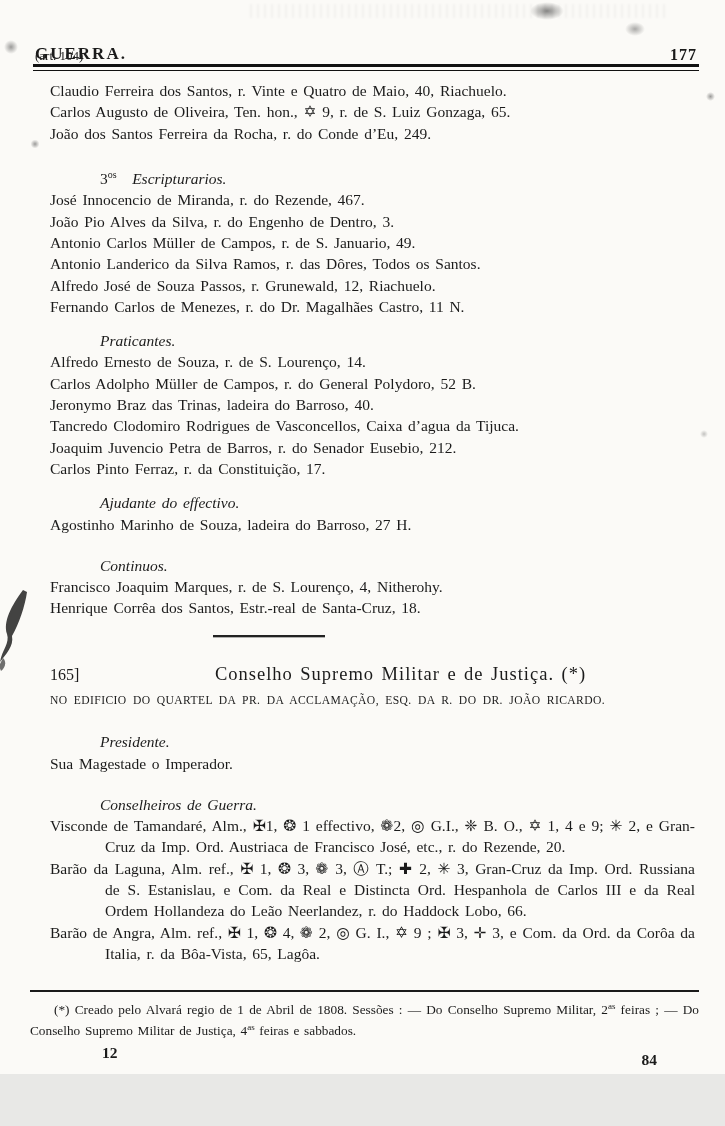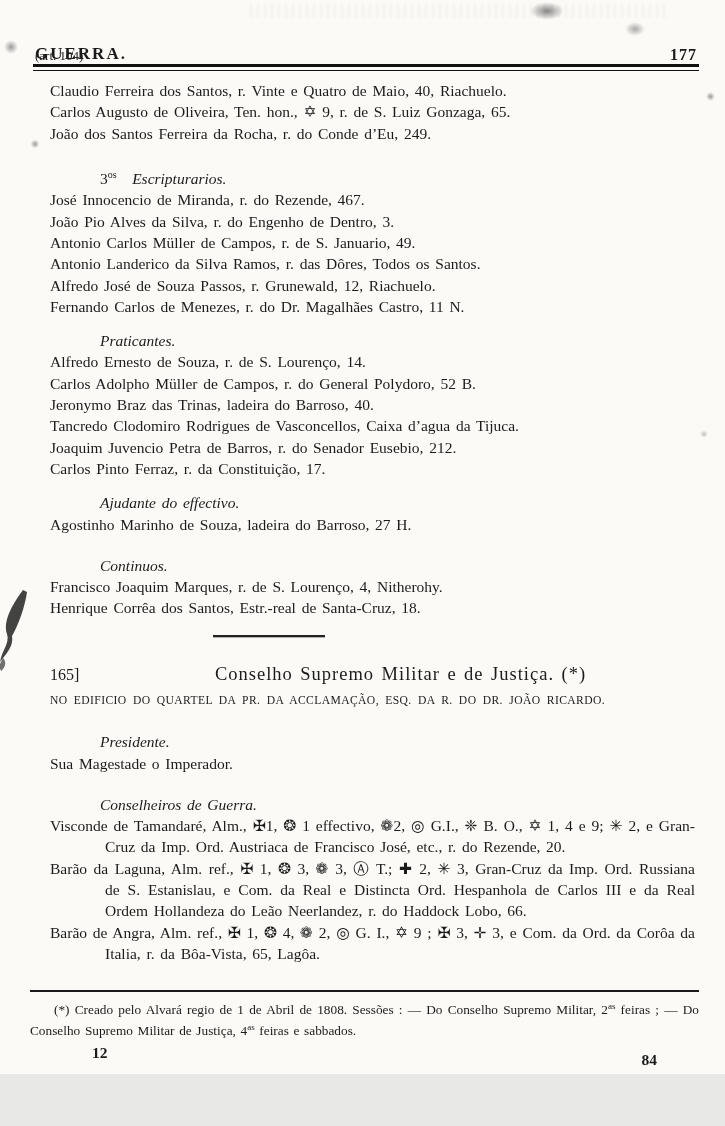--- a/index.html
+++ b/index.html
@@ -34,21 +34,21 @@
   .council-titlerow{display:flex; align-items:baseline;}
   .council-num{flex:0 0 56px; font-size:16px;}
   .council-title{flex:1; text-align:center; font-weight:normal; font-size:18.5px; letter-spacing:1px;}
   .council-sub{margin-top:5px; font-size:11.6px; letter-spacing:.4px; word-spacing:3px; white-space:nowrap;}
   .council-entry{margin:0; padding-left:55px; text-indent:-55px; text-align:justify;}
   
   .footnote{position:absolute; top:990px; left:30px; right:26px; font-size:13.3px; line-height:17.5px;}
   .ftn-rule{height:2px; background:#1a1a1a; margin-bottom:6px;}
   .ftn-text{text-align:justify; text-indent:24px; word-spacing:.1em;}
   .ftn-text sup{font-size:9px;}
-  .footer-marks{position:absolute; top:1044px; left:20px; right:26px; height:20px; font-size:15.5px; font-weight:bold;}
+  .footer-marks{position:absolute; top:1044px; left:30px; right:26px; height:20px; font-size:15.5px; font-weight:bold;}
   .sig-mark{position:absolute; left:72px;}
   .catchword{position:absolute; right:42px; top:7px;padding-left:40px;}
   
   .artifact{position:absolute; pointer-events:none;}
   .blotch{background:radial-gradient(ellipse at center,rgba(40,40,40,.55),rgba(40,40,40,0) 70%);}
   .speck{background:radial-gradient(circle,rgba(60,60,60,.5),rgba(60,60,60,0) 70%);}
   .noiseband{background:repeating-linear-gradient(90deg,rgba(90,90,90,.12) 0 2px,rgba(0,0,0,0) 2px 7px); filter:blur(1px);}
 </style>
 </head>
 <body>

